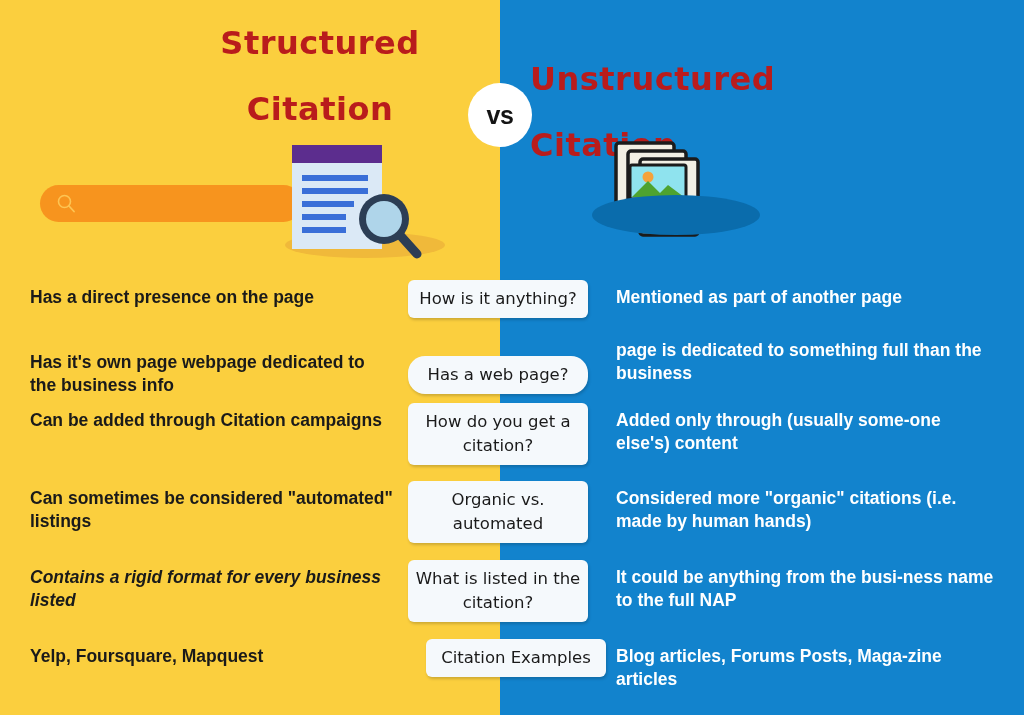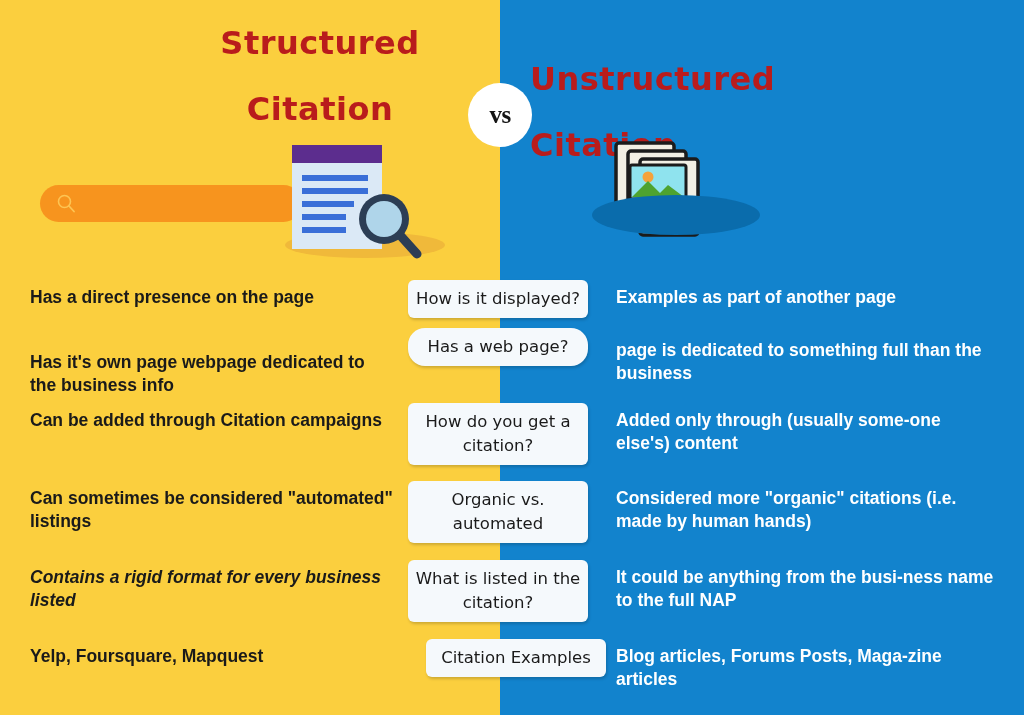--- a/index.html
+++ b/index.html
@@ -69,21 +69,21 @@
     width: 64px;
     height: 64px;
     border-radius: 50%;
     background: #ffffff;
     display: flex;
     align-items: center;
     justify-content: center;
     z-index: 6;
   }
   .vs-badge span {
-    font-family: Liberation Serif, serif;
+    font-family: Liberation Sans, sans-serif;
     font-weight: bold;
     font-size: 25px;
     color: #141414;
     letter-spacing: -0.5px;
   }
 
   
   .illus-left {
     position: absolute;
     left: 40px;
@@ -281,27 +281,27 @@
       <rect x="95" y="77" width="20" height="2.6" fill="#1B1B1B"></rect>
       <rect x="95" y="83" width="20" height="2.6" fill="#1B1B1B"></rect>
       <rect x="95" y="89" width="20" height="2.6" fill="#1B1B1B"></rect>
     </svg>
   </div>
 
   <div class="rows">
 
     <div class="row">
       <div class="left-text" style="top:10px;">Has a direct presence on the page</div>
-      <div class="center-box" style="top:4px;">How is it displayed?</div>
-      <div class="right-text" style="top:10px;">Examples as part of another page</div>
+      <div class="center-box" style="top:4px;">How is it anything?</div>
+      <div class="right-text" style="top:10px;">Mentioned as part of another page</div>
     </div>
 
     <div class="row">
       <div class="left-text" style="top:51px;margin-top:24px;">Has it's own page webpage dedicated to the business info</div>
-      <div class="center-box" style="top:52px;border-radius:17px;">Has a web page?</div>
+      <div class="center-box" style="top:80px;border-radius:17px;">Has a web page?</div>
       <div class="right-text" style="top:63px;">page is dedicated to something full than the business</div>
     </div>
 
     <div class="row">
       <div class="left-text" style="top:133px;">Can be added through Citation campaigns</div>
       <div class="center-box" style="top:127px;">How do you get a citation?</div>
       <div class="right-text" style="top:133px;">Added only through (usually some-one else's) content</div>
     </div>
 
     <div class="row">

